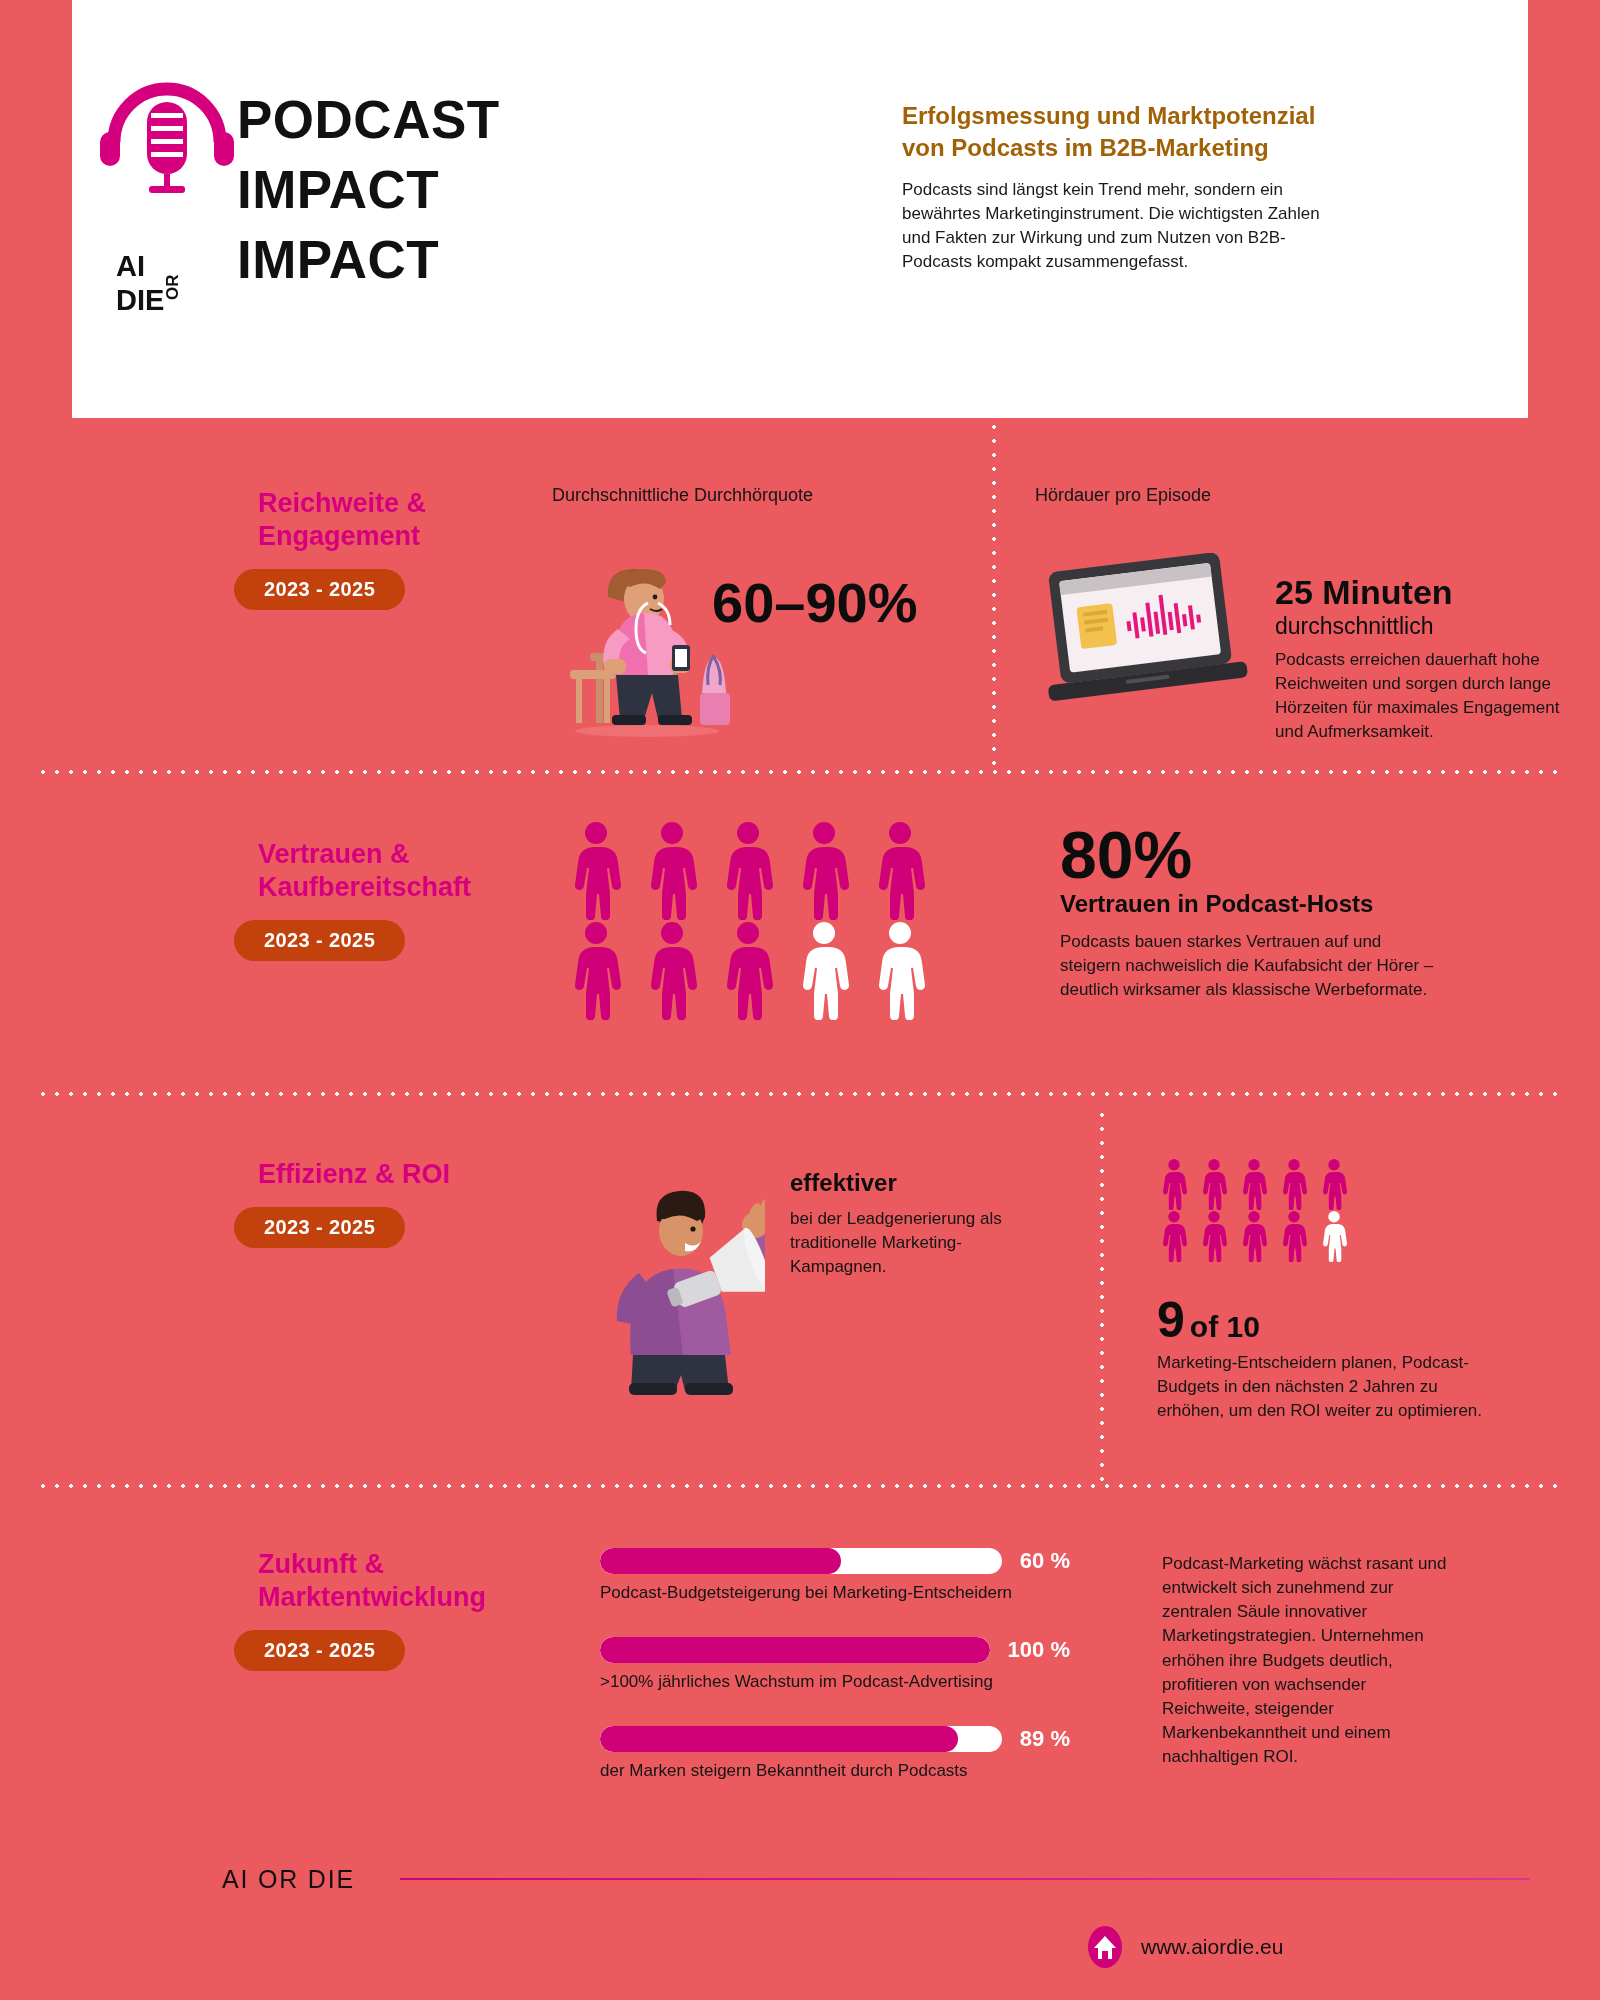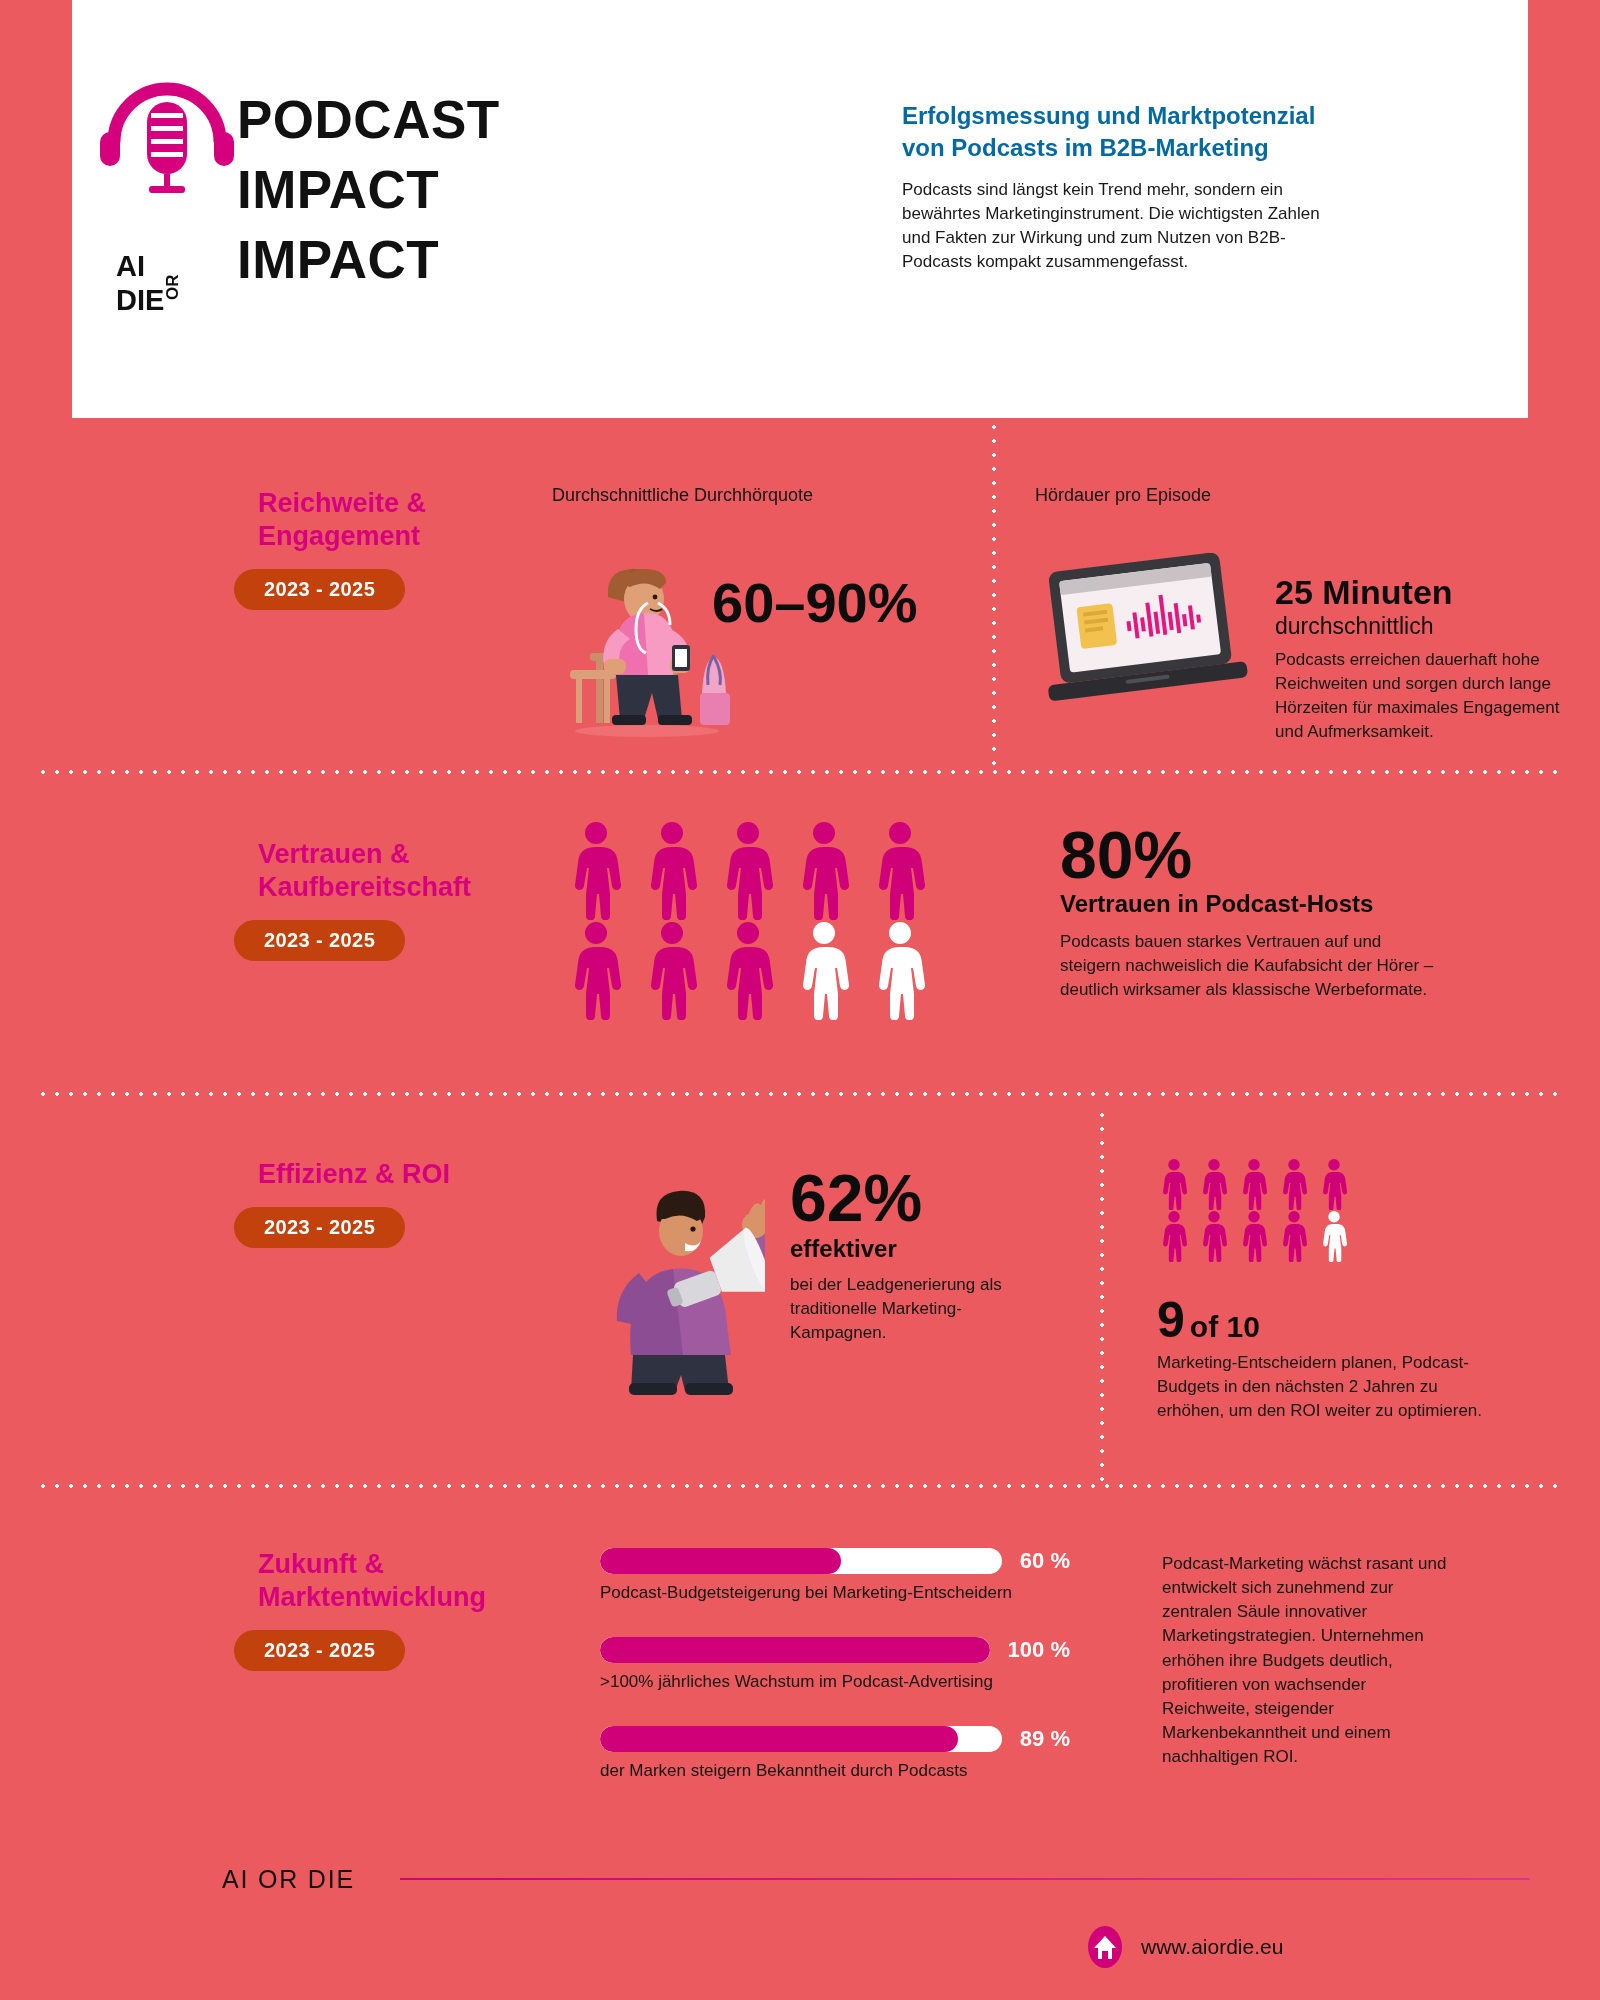--- a/index.html
+++ b/index.html
@@ -19,21 +19,21 @@
   .logo-wrap { position: absolute; left: 20px; top: 80px; width: 150px; }
   .logo-mic { display: block; }
   .logo-aiordie { position: absolute; left: 24px; top: 170px; }
   .title-block { position: absolute; left: 165px; top: 85px; }
   .title-line {
     font-size: 53px; font-weight: 700; color: #111; letter-spacing: 0.5px;
     line-height: 1.32; white-space: nowrap;
   }
   .head-right { position: absolute; left: 830px; top: 100px; width: 450px; }
   .head-title {
-    font-size: 24px; font-weight: 700; color: #0369a1; line-height: 1.33;
+    font-size: 24px; font-weight: 700; color: #a16207; line-height: 1.33;
   }
   .head-body {
     margin-top: 14px; font-size: 17px; color: #1a1a1a; line-height: 1.42;
   }
   .sec-label-col { position: absolute; }
   .sec-title {
     font-size: 27px; font-weight: 700; color: #d6007f; line-height: 1.22; margin-left: 24px;
   }
   .pill {
     display: inline-block; margin-top: 16px;
@@ -298,21 +298,20 @@
       <path d="M184 104 l44 -16 l0 68 l-44 -16 z" fill="#ececed"></path>
       <ellipse cx="228" cy="122" rx="7" ry="34" fill="#f4f4f6"></ellipse>
       <rect x="132" y="120" width="12" height="18" rx="4" fill="#b9b9bf"></rect>
     </g>
     <path d="M98 200 l92 0 l4 36 l-44 0 l-4 -16 l-6 16 l-44 0 z" fill="#2f3341"></path>
     <rect x="94" y="228" width="48" height="12" rx="5" fill="#1f222b"></rect>
     <rect x="150" y="228" width="48" height="12" rx="5" fill="#1f222b"></rect>
   </svg>
 
   <div style="position:absolute; left:790px; top:1165px; width:300px;">
-    <div class="bignum" style="font-size:66px;">62%</div>
     <div class="subbold" style="margin-top:4px;">effektiver</div>
     <div class="body-sm" style="margin-top:10px; width:260px;">bei der Leadgenerierung als traditionelle Marketing-Kampagnen.</div>
   </div>
 
   <div class="people-grid" id="pictogram-small" style="left:1158px; top:1158px; grid-template-columns:repeat(5, 37px); gap:0 3px;">
       <svg width="32" height="52" viewBox="0 0 60 100" class="person">
         <circle cx="30" cy="13" r="11" fill="#cf0078"></circle>
         <path d="M30 27 c-12 0 -17 5 -18 16 l-3 22 c-0.5 6 8 7 9 1 l3 -18 l2 0 l-3 26 l0 22 c0 6 9 6 9 0 l2 -22 l2 0 l2 22 c0 6 9 6 9 0 l0 -22 l-3 -26 l2 0 l3 18 c1 6 9.5 5 9 -1 l-3 -22 c-1 -11 -6 -16 -18 -16 z" fill="#cf0078"></path>
       </svg>
       <svg width="32" height="52" viewBox="0 0 60 100" class="person">

